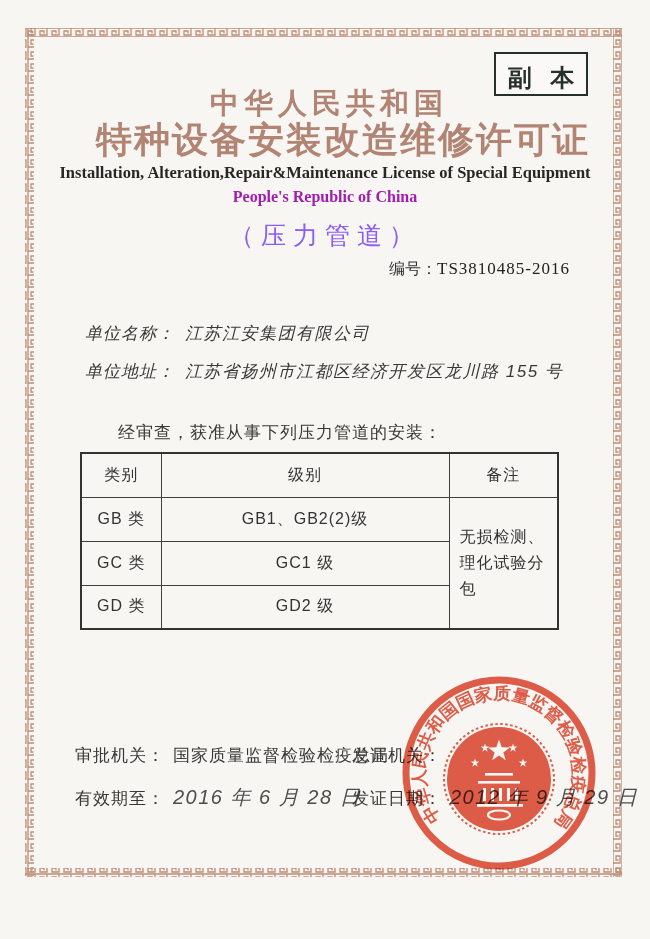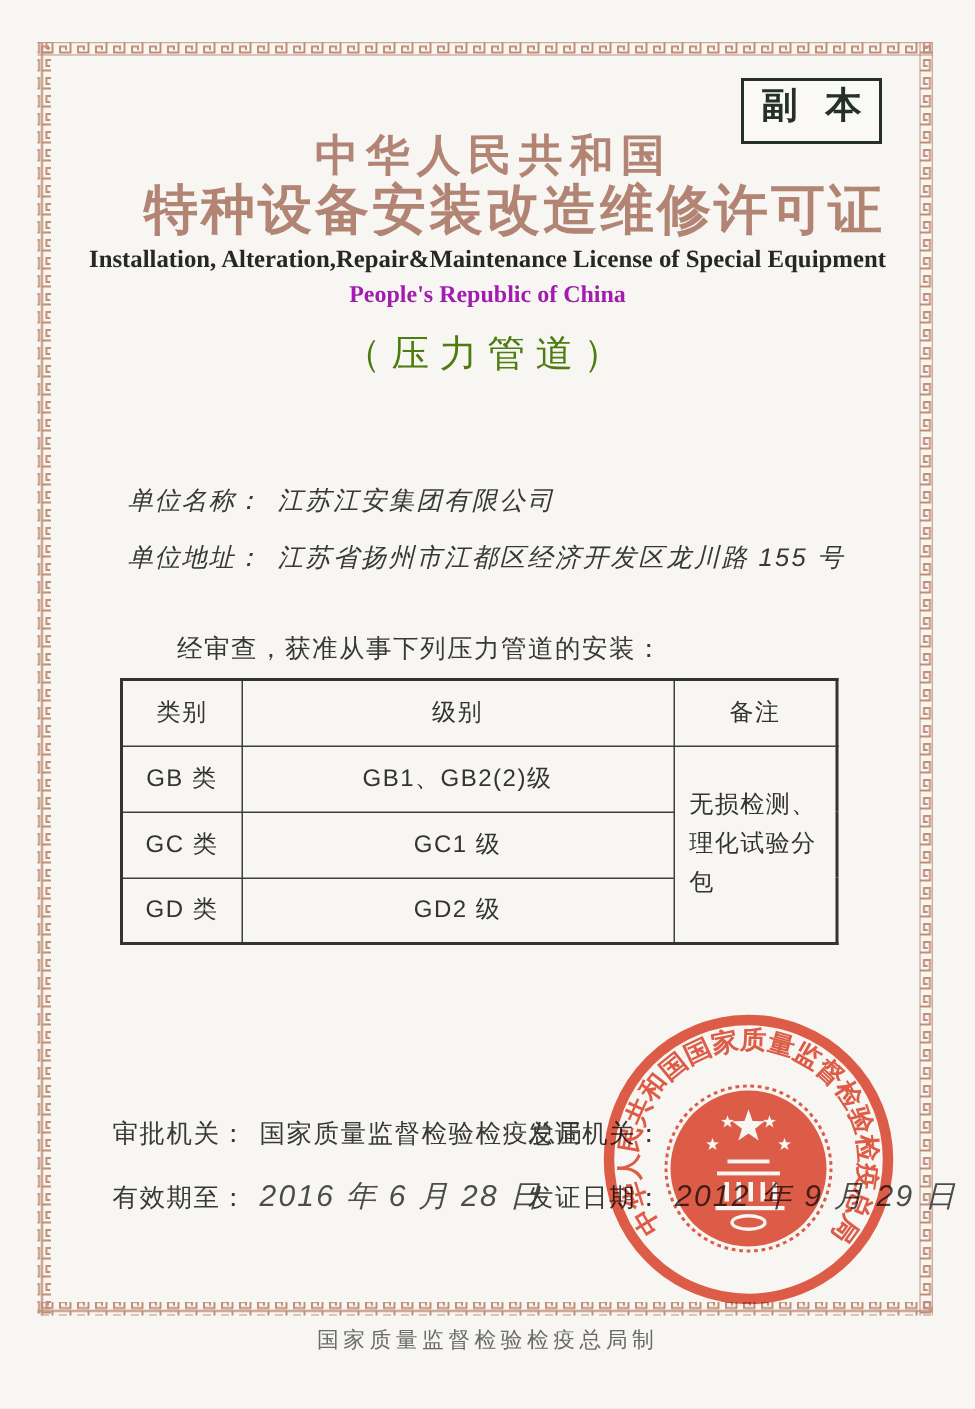--- a/index.html
+++ b/index.html
@@ -5,21 +5,21 @@
   html,body{margin:0;padding:0;background:#e9e8e6;}
   .page{
     position:relative;width:650px;height:939px;margin:0 auto;
     background:#f7f6f3;overflow:hidden;
     font-family:"Liberation Sans","DejaVu Sans",sans-serif;
     color:#3a3a3a;
   }
   .frame-svg{position:absolute;left:0;top:0;}
   .copy-badge{
     position:absolute;left:494px;top:52px;width:90px;height:40px;
-    border:2.5px solid #26302a;display:flex;align-items:flex-start;justify-content:center;
+    border:2.5px solid #26302a;display:flex;align-items:flex-end;justify-content:center;
     font-size:24px;font-weight:bold;color:#26302a;letter-spacing:6px;text-indent:6px;
     background:rgba(255,255,255,.4);
   }
   .title-cn1{
     position:absolute;left:0;top:80px;width:100%;margin:4px;text-align:center;
     font-size:29px;font-weight:bold;color:#b28474;letter-spacing:5px;
   }
   .title-cn2{
     position:absolute;left:0;top:116px;width:100%;margin:0;text-align:center;
     font-size:36px;font-weight:bold;color:#b28474;letter-spacing:2px;padding-left:18px;
@@ -29,21 +29,21 @@
     font-family:"Liberation Serif","DejaVu Serif",serif;
     font-size:16.5px;font-weight:bold;color:#272727;
   }
   .title-en2{
     position:absolute;left:0;top:188px;width:100%;text-align:center;
     font-family:"Liberation Serif","DejaVu Serif",serif;
     font-size:16px;font-weight:bold;color:#a21caf;
   }
   .subtitle{
     position:absolute;left:0;top:219px;width:100%;text-align:center;
-    font-size:25px;color:#4d7c0f;letter-spacing:7px;font-weight:500;
+    font-size:25px;color:#8b5cf6;letter-spacing:7px;font-weight:500;
   }
   .license-no{
     position:absolute;right:80px;top:259px;font-size:16px;color:#333;
   }
   .license-no .num{
     font-family:"Liberation Serif","DejaVu Serif",serif;
     font-size:17px;color:#222;letter-spacing:1px;
   }
   .field-row{position:absolute;left:85px;font-size:17px;color:#383838;font-style:italic;}
   .field-row .lbl{letter-spacing:1px;}
@@ -111,20 +111,23 @@
     <span>副 本</span>
   </div>
 
   <h1 class="title-cn1">中华人民共和国</h1>
   <h2 class="title-cn2">特种设备安装改造维修许可证</h2>
   <div class="title-en1">Installation, Alteration,Repair&amp;Maintenance License of Special Equipment</div>
   <div class="title-en2">People's Republic of China</div>
 
   <div class="subtitle">（压力管道）</div>
 
+  <div class="license-no">
+    <span class="lbl">编号：</span><span class="num">TS3810485-2016</span>
+  </div>
 
   <div class="field-row row-name">
     <span class="lbl">单位名称：</span><span class="val">江苏江安集团有限公司</span>
   </div>
   <div class="field-row row-addr">
     <span class="lbl">单位地址：</span><span class="val">江苏省扬州市江都区经济开发区龙川路 155 号</span>
   </div>
 
   <div class="intro">经审查，获准从事下列压力管道的安装：</div>
 
@@ -196,15 +199,14 @@
         <rect x="92" y="115" width="3" height="13"></rect>
         <rect x="100" y="115" width="3" height="13"></rect>
         <rect x="108" y="115" width="3" height="13"></rect>
         <rect x="116" y="115" width="3" height="13"></rect>
         <rect x="78" y="131" width="46" height="2.8"></rect>
       </g>
       <ellipse cx="100" cy="142" rx="11" ry="4.5" fill="none" stroke="#ffffff" stroke-width="2.2"></ellipse>
     </g>
   </svg>
 
-  <div class="footer-line">国家质量监督检验检疫总局制</div>
 
 </div>
 
 </body></html>

